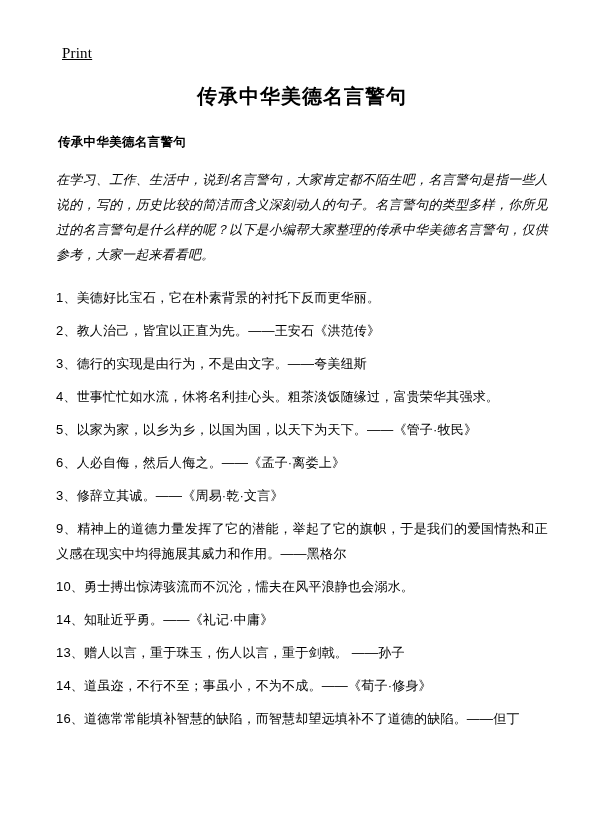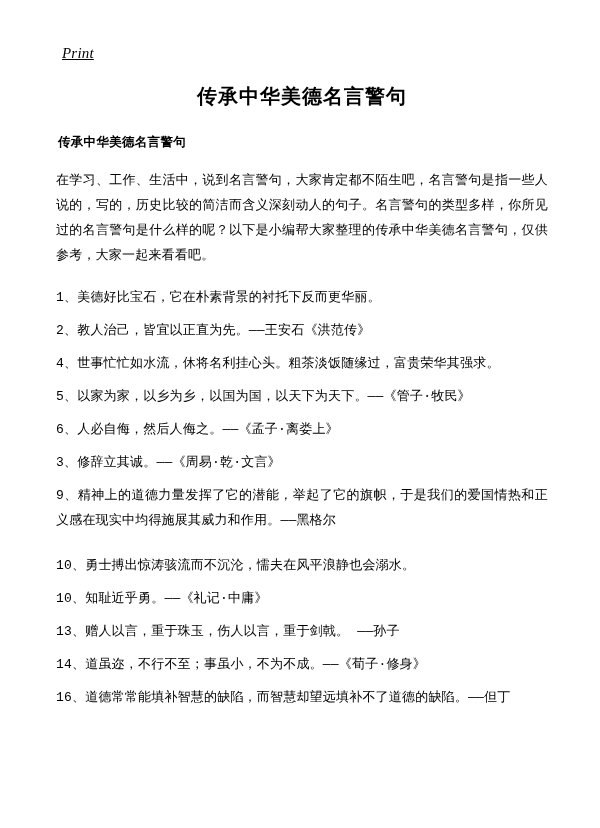--- a/index.html
+++ b/index.html
@@ -22,81 +22,81 @@
     padding: 44px 52px 0 56px;
   }
   .print-link {
     font-family: "Liberation Serif", "DejaVu Serif", serif;
     font-size: 15px;
     line-height: 1;
     color: #000;
     margin: 0 0 22px 6px;
     display: inline-block;
     letter-spacing: 0.2px;
-    font-style: italic;
   }
   .doc-title {
     text-align: center;
     font-size: 20px;
     font-weight: bold;
     margin: 0 0 24px 0;
     letter-spacing: 1px;
   }
   .subtitle {
     font-size: 12.5px;
     font-weight: bold;
     margin: 0 0 16px 2px;
     letter-spacing: 0.3px;
   }
   .intro {
     font-size: 13px;
     line-height: 25px;
     margin: 0 0 18px 0;
     text-align: justify;
     letter-spacing: 0.2px;
+    font-style: italic;
   }
   .items {
     margin: 0;
     padding: 0;
     list-style: none;
   }
   .item {
     font-size: 13px;
     line-height: 25px;
     margin: 0 0 8px 0;
     text-align: justify;
     letter-spacing: 0.2px;
-    font-family: Liberation Mono, monospace;
   }
   .item.tall {
-    margin-bottom: 20px;
+    margin-bottom: 8px;
   }
 </style>
 </head>
 <body>
 
 <div class="page">
 
   <a class="print-link" href="#">Print</a>
 
   <h1 class="doc-title">传承中华美德名言警句</h1>
 
   <div class="subtitle">传承中华美德名言警句</div>
 
   <p class="intro">在学习、工作、生活中，说到名言警句，大家肯定都不陌生吧，名言警句是指一些人说的，写的，历史比较的简洁而含义深刻动人的句子。名言警句的类型多样，你所见过的名言警句是什么样的呢？以下是小编帮大家整理的传承中华美德名言警句，仅供参考，大家一起来看看吧。</p>
 
   <ul class="items">
     <li class="item">1、美德好比宝石，它在朴素背景的衬托下反而更华丽。</li>
     <li class="item">2、教人治己，皆宜以正直为先。——王安石《洪范传》</li>
+    <li class="item">3、德行的实现是由行为，不是由文字。——夸美纽斯</li>
     <li class="item">4、世事忙忙如水流，休将名利挂心头。粗茶淡饭随缘过，富贵荣华其强求。</li>
     <li class="item">5、以家为家，以乡为乡，以国为国，以天下为天下。——《管子·牧民》</li>
     <li class="item">6、人必自侮，然后人侮之。——《孟子·离娄上》</li>
     <li class="item">3、修辞立其诚。——《周易·乾·文言》</li>
     <li class="item tall">9、精神上的道德力量发挥了它的潜能，举起了它的旗帜，于是我们的爱国情热和正义感在现实中均得施展其威力和作用。——黑格尔</li>
     <li class="item">10、勇士搏出惊涛骇流而不沉沦，懦夫在风平浪静也会溺水。</li>
-    <li class="item">10、知耻近乎勇。——《礼记·中庸》</li>
+    <li class="item">14、知耻近乎勇。——《礼记·中庸》</li>
     <li class="item">13、赠人以言，重于珠玉，伤人以言，重于剑戟。 ——孙子</li>
     <li class="item">14、道虽迩，不行不至；事虽小，不为不成。——《荀子·修身》</li>
     <li class="item">16、道德常常能填补智慧的缺陷，而智慧却望远填补不了道德的缺陷。——但丁</li>
 
   </ul>
 
 </div>
 
 </body></html>

